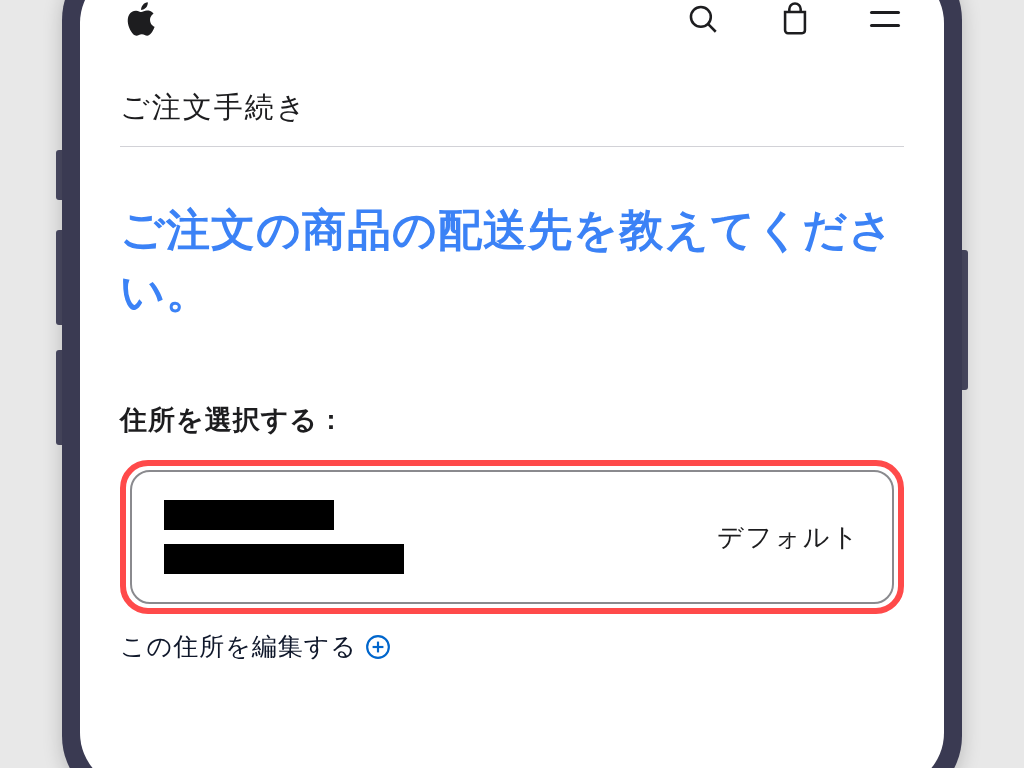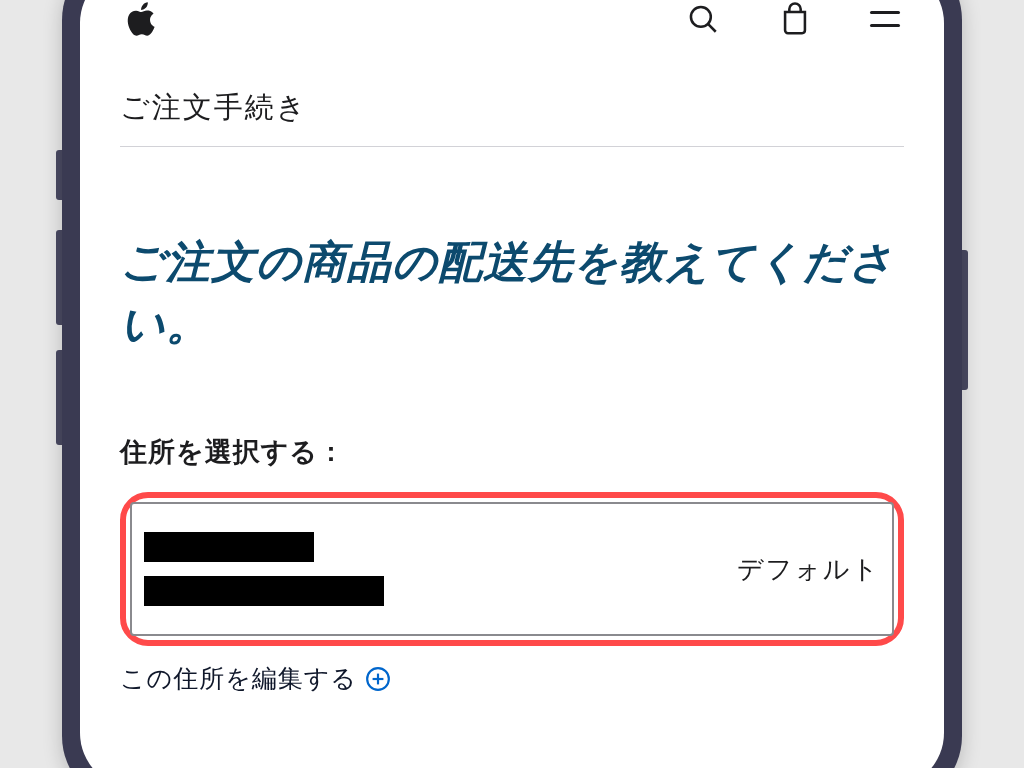--- a/index.html
+++ b/index.html
@@ -120,43 +120,42 @@
       font-weight: 400;
     }
     .checkout-price {
       font-size: 29px;
       color: #0066cc;
       cursor: pointer;
     }
     .heading {
       font-size: 44px;
       font-weight: 700;
-      color: #0c4a6e;
+      color: #3b82f6;
       line-height: 1.4;
-      margin-top: 84px;
+      margin-top: 52px;
       letter-spacing: 1px;
-      font-style: italic;
     }
     .sub-label {
       font-size: 27px;
       font-weight: 700;
       color: #1d1d1f;
       margin-top: 80px;
       letter-spacing: 1px;
     }
     .address-card-highlight {
       border: 6px solid #ff4a4a;
       border-radius: 28px;
       padding: 4px;
       margin-top: 22px;
     }
     .address-card {
       border: 2px solid #8a8a8e;
-      border-radius: 4px;
-      padding: 28px 12px;
+      border-radius: 20px;
+      padding: 28px 32px;
       display: flex;
       align-items: center;
       justify-content: space-between;
       cursor: pointer;
       background: #fff;
     }
     .address-lines {
       display: flex;
       flex-direction: column;
       gap: 14px;

